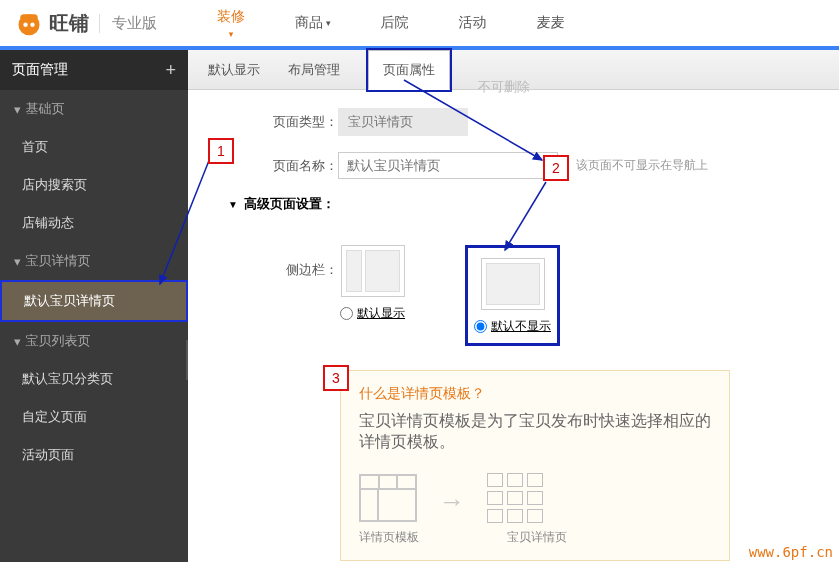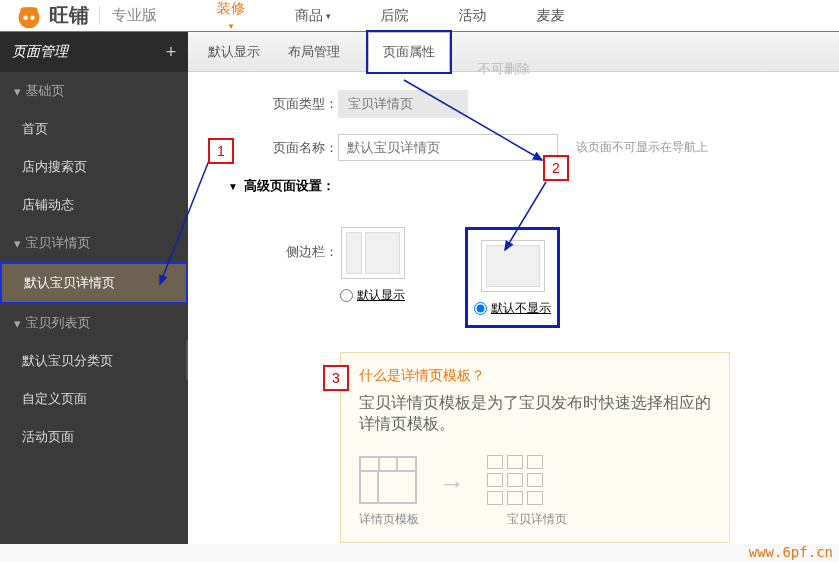--- a/index.html
+++ b/index.html
@@ -1,28 +1,28 @@
 <!DOCTYPE html>
 <html><head>
 <meta charset="utf-8">
 <style>
 *{margin:0;padding:0;box-sizing:border-box;font-family:"Microsoft YaHei","SimSun",sans-serif;}
 body{background:#f8f8f8;width:839px;height:562px;position:relative;overflow:hidden;}
-.topbar{height:32px;background:#fff;border-bottom:1px solid #3b82f6;display:flex;align-items:center;padding:0 15px;}
+.topbar{height:50px;background:#fff;border-bottom:4px solid #3b82f6;display:flex;align-items:center;padding:0 15px;}
 .logo{display:flex;align-items:center;gap:6px;}
 .logo-icon{width:28px;height:28px;}
 .brand{font-size:20px;font-weight:bold;color:#4a4a4a;}
 .edition{font-size:15px;color:#888;margin-left:10px;padding-left:12px;border-left:1px solid #ddd;}
 .topnav{display:flex;margin-left:60px;gap:50px;}
 .topnav-item{font-size:14px;color:#555;cursor:pointer;display:flex;align-items:center;gap:3px;}
 .topnav-item.active{color:#e67817;flex-direction:column;}
 .caret{font-size:9px;}
 .layout{display:flex;height:512px;}
 .sidebar{width:188px;background:#3a3a3a;color:#ccc;}
-.side-header{height:40px;background:#2b2b2b;display:flex;align-items:center;justify-content:space-between;padding:0 12px;font-size:14px;color:#fff;font-style:italic;}
+.side-header{height:40px;background:#2b2b2b;display:flex;align-items:center;justify-content:space-between;padding:0 12px;font-size:14px;color:#fff;}
 .plus{font-size:18px;color:#ccc;cursor:pointer;}
 .side-group{padding:10px 14px;font-size:13px;color:#aaa;display:flex;align-items:center;gap:5px;}
 .side-item{padding:10px 22px;font-size:13px;color:#ddd;cursor:pointer;}
 .side-item.selected{background:#6d6250;border:2px solid #1a2fd8;color:#fff;}
 .expand-handle{position:absolute;left:186px;top:340px;width:8px;height:40px;background:#555;}
 .main{flex:1;background:#fff;position:relative;}
 .tabs{height:40px;background:linear-gradient(#f5f5f5,#e8e8e8);border-bottom:1px solid #d0d0d0;display:flex;align-items:center;padding-left:20px;gap:28px;font-size:13px;}
 .tab{color:#555;cursor:pointer;}
 .tab.active{background:#fff;padding:10px 14px;border:1px solid #c0c0c0;border-bottom:1px solid #fff;margin-bottom:-1px;outline:2px solid #1020b0;}
 .tab.disabled{color:#bbb;margin-top:35px;}

